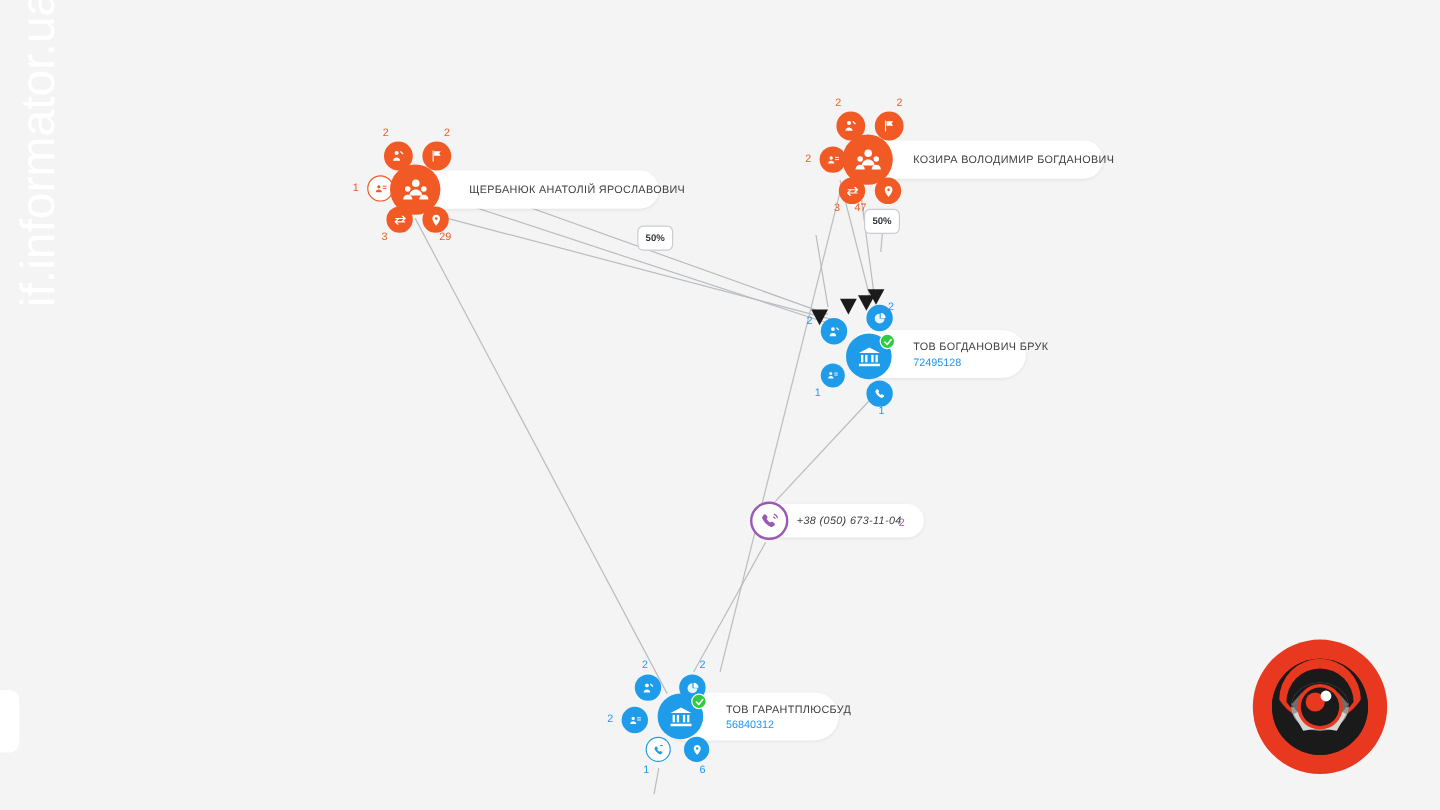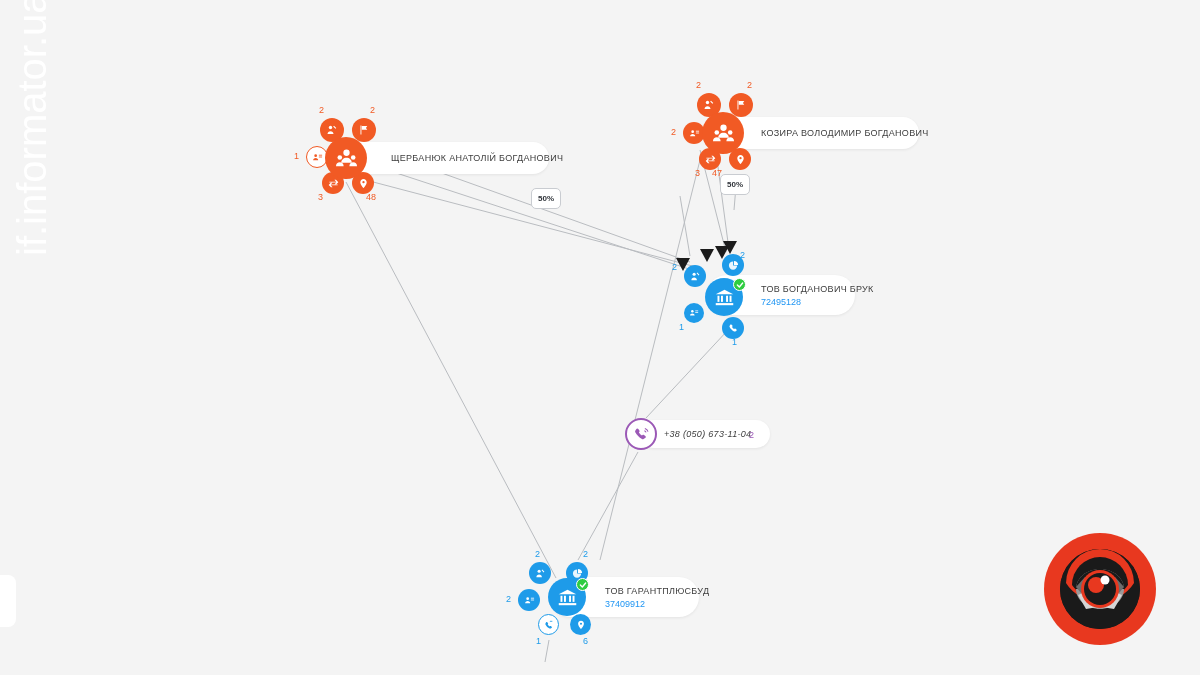--- a/index.html
+++ b/index.html
@@ -222,21 +222,21 @@
     </g>
   </svg>
 
   <div class="watermark">if.informator.ua</div>
 
   <div class="edge-sliver"></div>
 
   <div class="node">
 
     <div class="pill" style="left:337px; top:142px; height:32px; width:212px;">
-      <span class="pill-title">ЩЕРБАНЮК АНАТОЛІЙ БОГДАНОВИЧ</span>
+      <span class="pill-title">ЩЕРБАНЮК АНАТОЛІЙ ЯРОСЛАВОВИЧ</span>
     </div>
 
     <div class="sat orange" style="left:320px; top:118px; width:24px; height:24px;">
       <svg width="12" height="12" viewBox="0 0 24 24" fill="#fff">
         <circle cx="9" cy="7" r="3.4"></circle>
         <path d="M3 20c0-3.3 2.7-5.6 6-5.6s6 2.3 6 5.6z"></path>
         <path d="M16 3.5l4.5 4.5-1.6 1.6-4.5-4.5z"></path>
       </svg>
     </div>
     <div class="sat-num orange" style="left:319px; top:105px;">2</div>
@@ -265,21 +265,21 @@
         <path d="M21 16H6l4 4H6.5l-5-5 5-5H10l-4 4h15z"></path>
       </svg>
     </div>
     <div class="sat-num orange" style="left:318px; top:192px;">3</div>
 
     <div class="sat orange" style="left:352px; top:172px; width:22px; height:22px;">
       <svg width="11" height="11" viewBox="0 0 24 24" fill="#fff">
         <path d="M12 2c-3.9 0-7 3.1-7 7 0 5.2 7 13 7 13s7-7.8 7-13c0-3.9-3.1-7-7-7zm0 9.5A2.5 2.5 0 1 1 12 6.5a2.5 2.5 0 0 1 0 5z"></path>
       </svg>
     </div>
-    <div class="sat-num orange" style="left:366px; top:192px;">48</div>
+    <div class="sat-num orange" style="left:366px; top:192px;">29</div>
 
     <div class="main-circle person" style="left:325px; top:137px; width:42px; height:42px;">
       <svg width="23" height="23" viewBox="0 0 24 24" fill="#fff">
         <circle cx="12" cy="6" r="3.3"></circle>
         <path d="M6.5 16.5c0-3 2.5-5.2 5.5-5.2s5.5 2.2 5.5 5.2z"></path>
         <circle cx="5" cy="11" r="2.4"></circle>
         <path d="M1 20c0-2.3 1.8-4 4-4s4 1.7 4 4z"></path>
         <circle cx="19" cy="11" r="2.4"></circle>
         <path d="M15 20c0-2.3 1.8-4 4-4s4 1.7 4 4z"></path>
       </svg>
@@ -406,21 +406,21 @@
       <svg width="8" height="8" viewBox="0 0 24 24" fill="none" stroke="#ffffff" stroke-width="4" stroke-linecap="round" stroke-linejoin="round">
         <polyline points="4,12 10,18 20,6"></polyline>
       </svg>
     </div>
   </div>
 
   <div class="node">
 
     <div class="pill" style="left:551px; top:577px; height:40px; width:148px;">
       <span class="pill-title">ТОВ ГАРАНТПЛЮСБУД</span>
-      <span class="pill-sub">37409912</span>
+      <span class="pill-sub">56840312</span>
     </div>
 
     <div class="sat blue" style="left:529px; top:562px; width:22px; height:22px;">
       <svg width="11" height="11" viewBox="0 0 24 24" fill="#fff">
         <circle cx="9" cy="7" r="3.4"></circle>
         <path d="M3 20c0-3.3 2.7-5.6 6-5.6s6 2.3 6 5.6z"></path>
         <path d="M16 3.5l4.5 4.5-1.6 1.6-4.5-4.5z"></path>
       </svg>
     </div>
     <div class="sat-num blue" style="left:535px; top:549px;">2</div>

